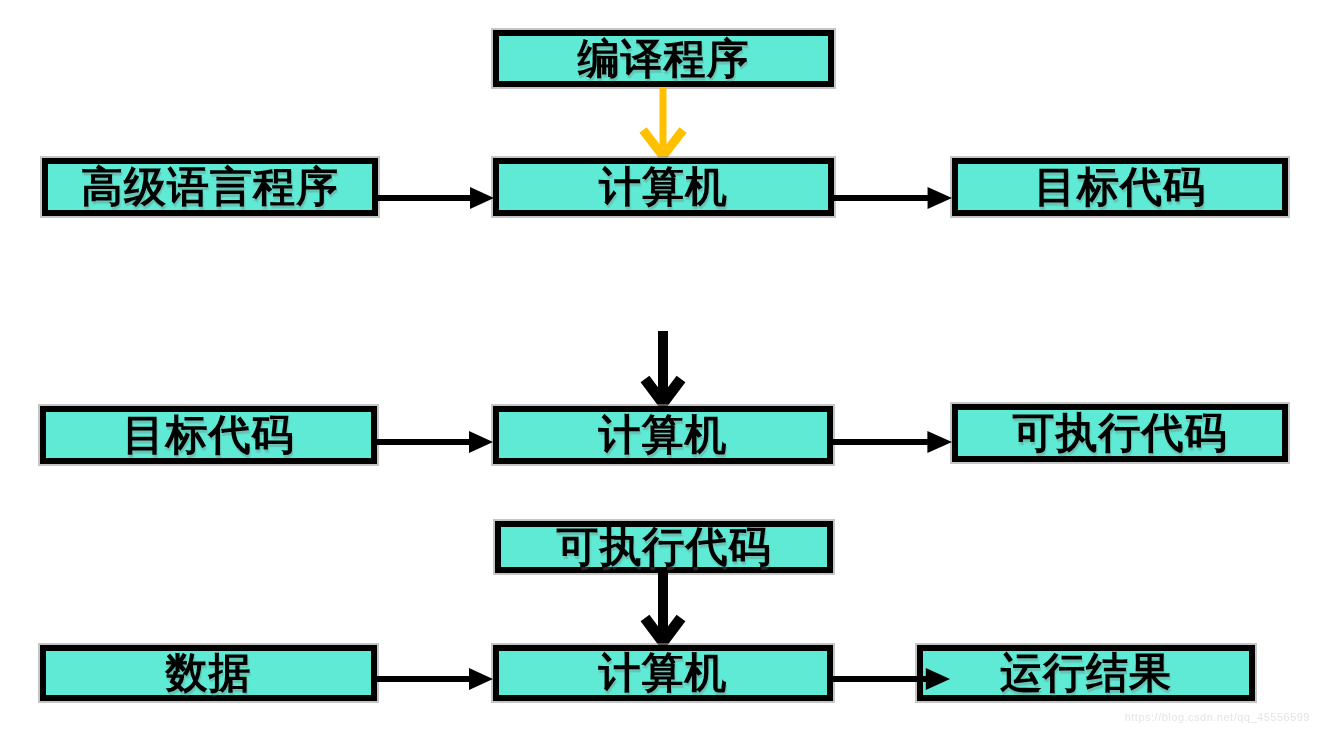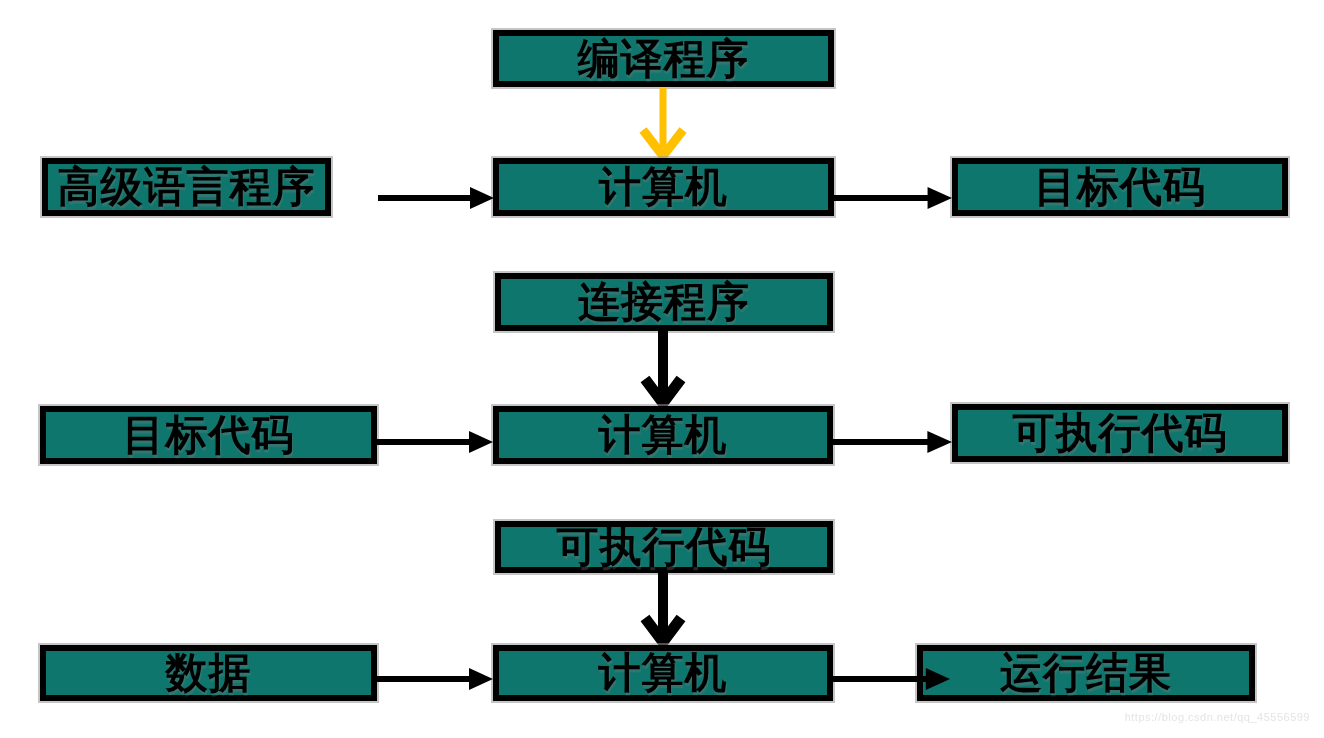--- a/index.html
+++ b/index.html
@@ -10,40 +10,40 @@
   }
   .canvas {
     position: relative;
     width: 1324px;
     height: 738px;
     background: #ffffff;
     overflow: hidden;
   }
   .node {
     position: absolute;
-    background: #0f766e;
+    background: #5eead4;
     border: 6px solid #000000;
     box-shadow: 0 0 0 2px rgba(150,150,150,0.55);
     box-sizing: border-box;
     display: flex;
     align-items: center;
     justify-content: center;
     font-size: 42px;
     font-weight: 700;
     color: #000000;
     letter-spacing: 1px;
     text-shadow: 1px 3px 1px rgba(120,120,120,0.35);
     white-space: nowrap;
   }
   .arrow {
     position: absolute;
   }
   
   .r1-top    { left: 493px; top: 30px;  width: 341px; height: 57px; }
-  .r1-left   { left: 42px;  top: 158px; width: 289px; height: 58px; }
+  .r1-left   { left: 42px;  top: 158px; width: 336px; height: 58px; }
   .r1-center { left: 493px; top: 158px; width: 341px; height: 58px; }
   .r1-right  { left: 952px; top: 158px; width: 336px; height: 58px; }
   
   .r2-top    { left: 495px; top: 273px; width: 338px; height: 58px; }
   .r2-left   { left: 40px;  top: 406px; width: 337px; height: 58px; }
   .r2-center { left: 493px; top: 406px; width: 340px; height: 58px; }
   .r2-right  { left: 952px; top: 404px; width: 336px; height: 58px; }
   
   .r3-top    { left: 495px; top: 521px; width: 338px; height: 52px; }
   .r3-left   { left: 40px;  top: 645px; width: 337px; height: 56px; text-align: center; }
@@ -88,21 +88,20 @@
   <div class="node r1-right">目标代码</div>
   <svg class="arrow h-r1-left" viewBox="0 0 116 26" preserveAspectRatio="none">
     <line x1="0" y1="13" x2="94" y2="13" stroke="#000000" stroke-width="6"></line>
     <polygon points="92,2 116,13 92,24" fill="#000000"></polygon>
   </svg>
   <svg class="arrow h-r1-right" viewBox="0 0 116 26" preserveAspectRatio="none">
     <line x1="0" y1="13" x2="94" y2="13" stroke="#000000" stroke-width="6"></line>
     <polygon points="92,2 116,13 92,24" fill="#000000"></polygon>
   </svg>
 
-  <div class="node r2-top">连接程序</div>
   <svg class="arrow v-r2" viewBox="0 0 60 77" preserveAspectRatio="none">
     <line x1="30" y1="0" x2="30" y2="64" stroke="#000000" stroke-width="10"></line>
     <polyline points="12,48 30,72 48,48" fill="none" stroke="#000000" stroke-width="11"></polyline>
   </svg>
   <div class="node r2-left">目标代码</div>
   <div class="node r2-center">计算机</div>
   <div class="node r2-right">可执行代码</div>
   <svg class="arrow h-r2-left" viewBox="0 0 116 26" preserveAspectRatio="none">
     <line x1="0" y1="13" x2="94" y2="13" stroke="#000000" stroke-width="6"></line>
     <polygon points="92,2 116,13 92,24" fill="#000000"></polygon>

